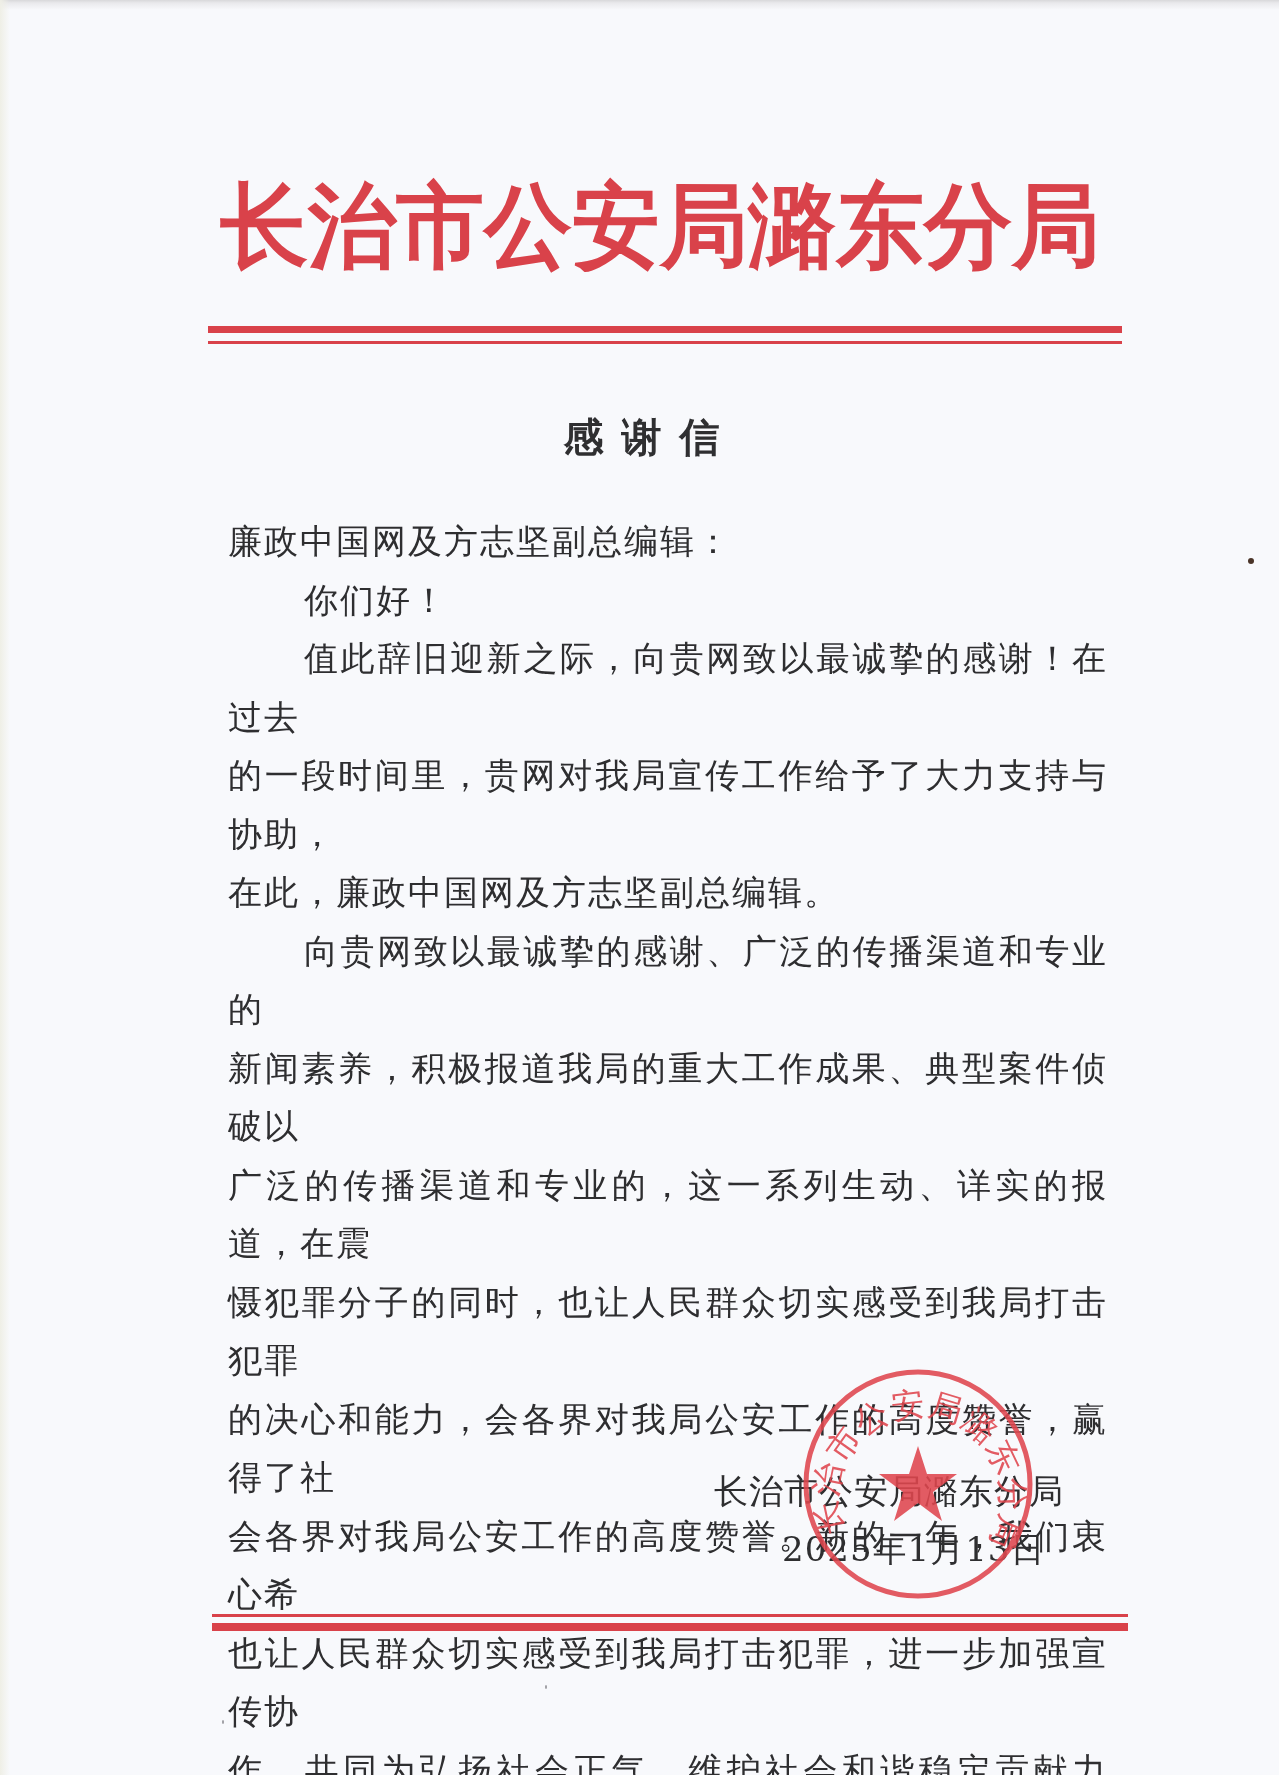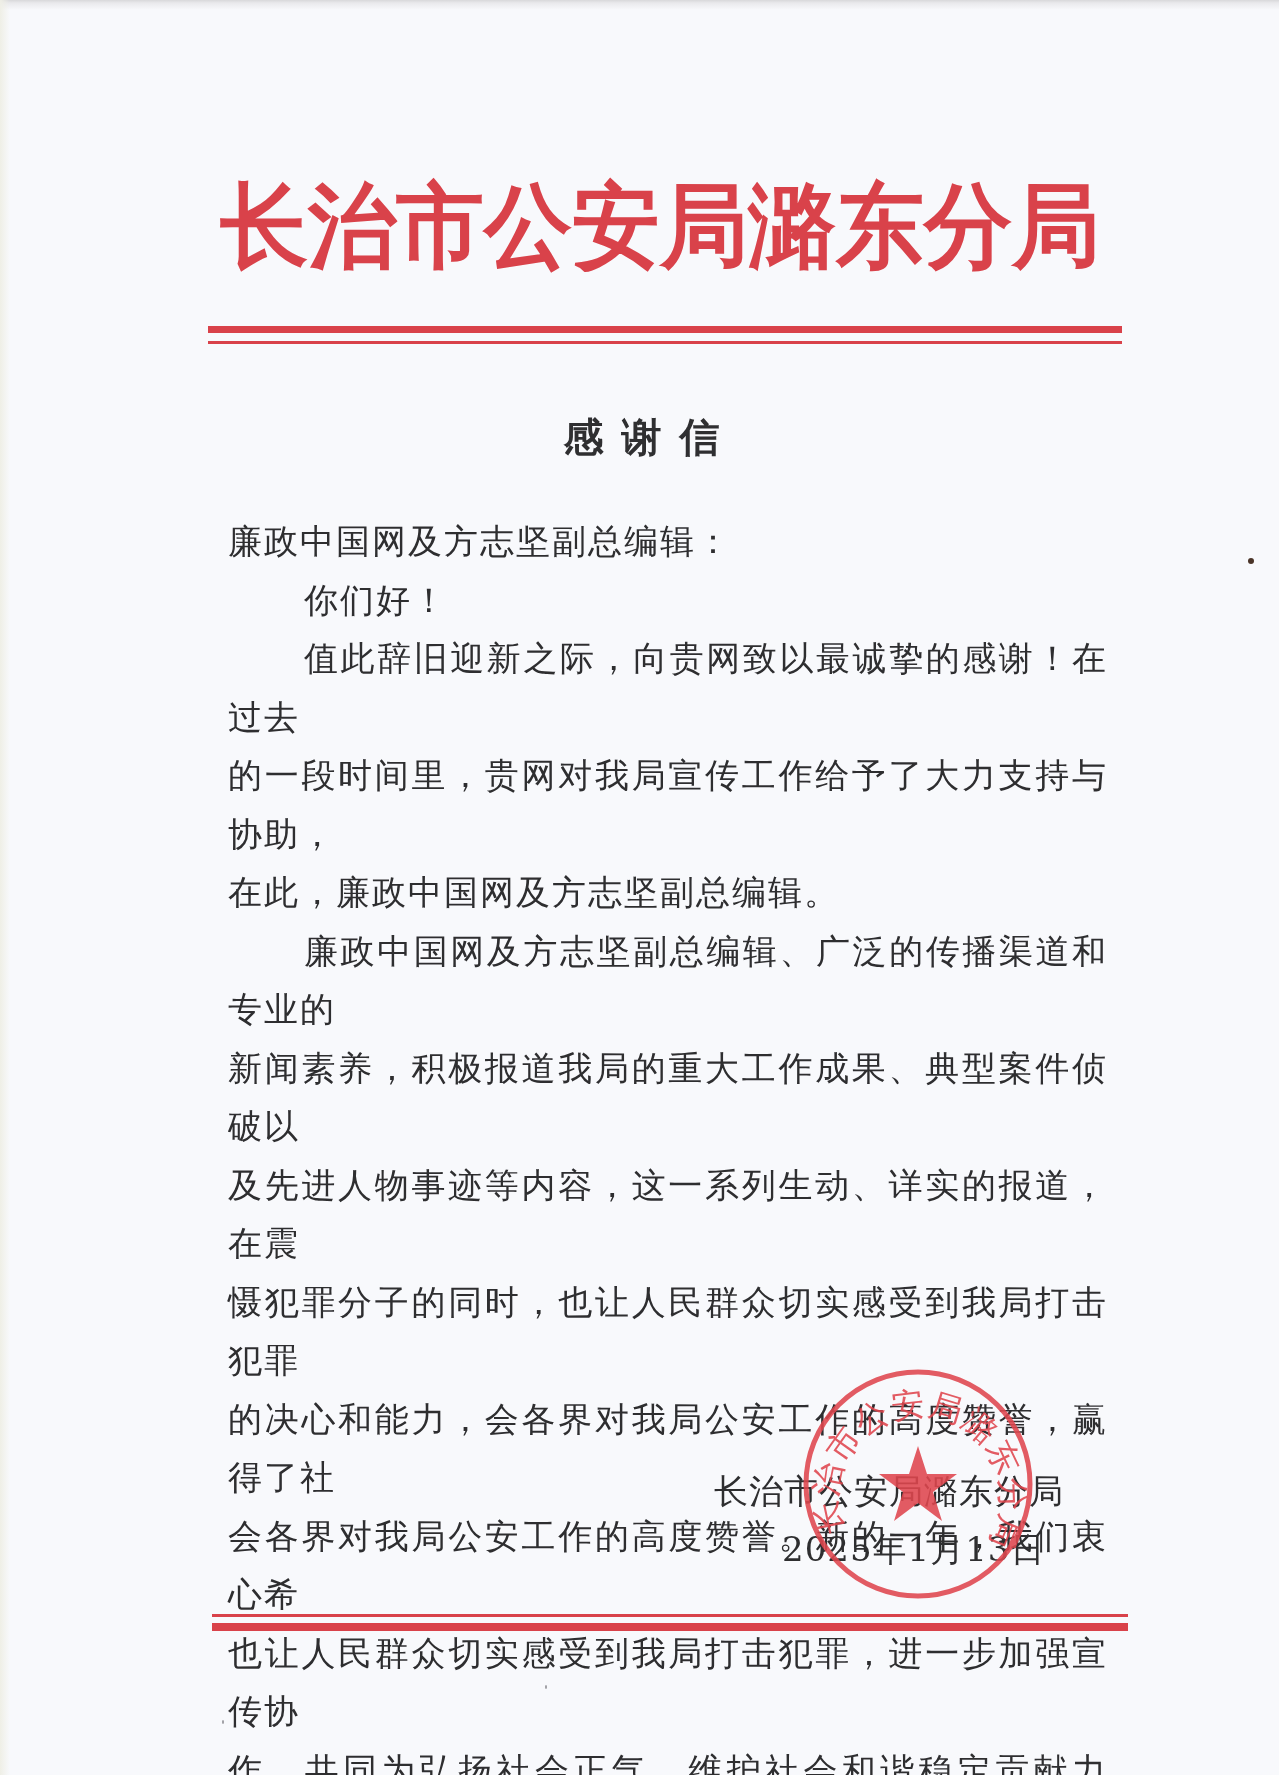--- a/index.html
+++ b/index.html
@@ -143,23 +143,23 @@
   <p class="salutation">廉政中国网及方志坚副总编辑：</p>
   <p class="indent">你们好！</p>
 
   <div>
     <p class="indent">值此辞旧迎新之际，向贵网致以最诚挚的感谢！在过去</p>
     <p>的一段时间里，贵网对我局宣传工作给予了大力支持与协助，</p>
     <p>在此，廉政中国网及方志坚副总编辑。</p>
   </div>
 
   <div>
-    <p class="indent">廉政中国网及方志坚副总编辑、广泛的传播渠道和专业的</p>
+    <p class="indent">向贵网致以最诚挚的感谢、广泛的传播渠道和专业的</p>
     <p>新闻素养，积极报道我局的重大工作成果、典型案件侦破以</p>
-    <p>及先进人物事迹等内容，这一系列生动、详实的报道，在震</p>
+    <p>广泛的传播渠道和专业的，这一系列生动、详实的报道，在震</p>
     <p>慑犯罪分子的同时，也让人民群众切实感受到我局打击犯罪</p>
     <p>的决心和能力，会各界对我局公安工作的高度赞誉，赢得了社</p>
     <p>会各界对我局公安工作的高度赞誉。新的一年，我们衷心希</p>
     <p>也让人民群众切实感受到我局打击犯罪，进一步加强宣传协</p>
     <p>作，共同为弘扬社会正气、维护社会和谐稳定贡献力量。</p>
   </div>
 
 </div>
 
 <div class="signature">

